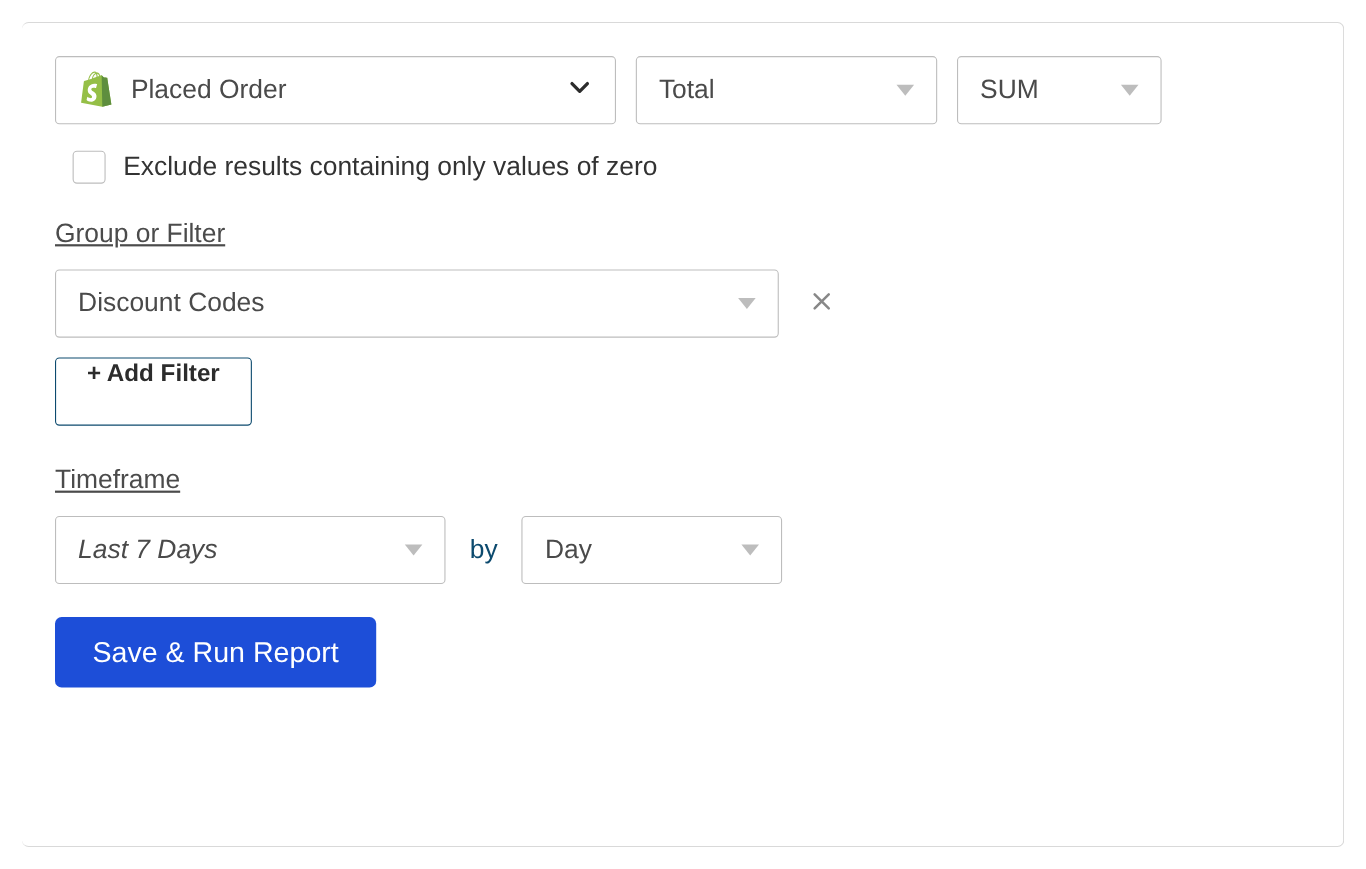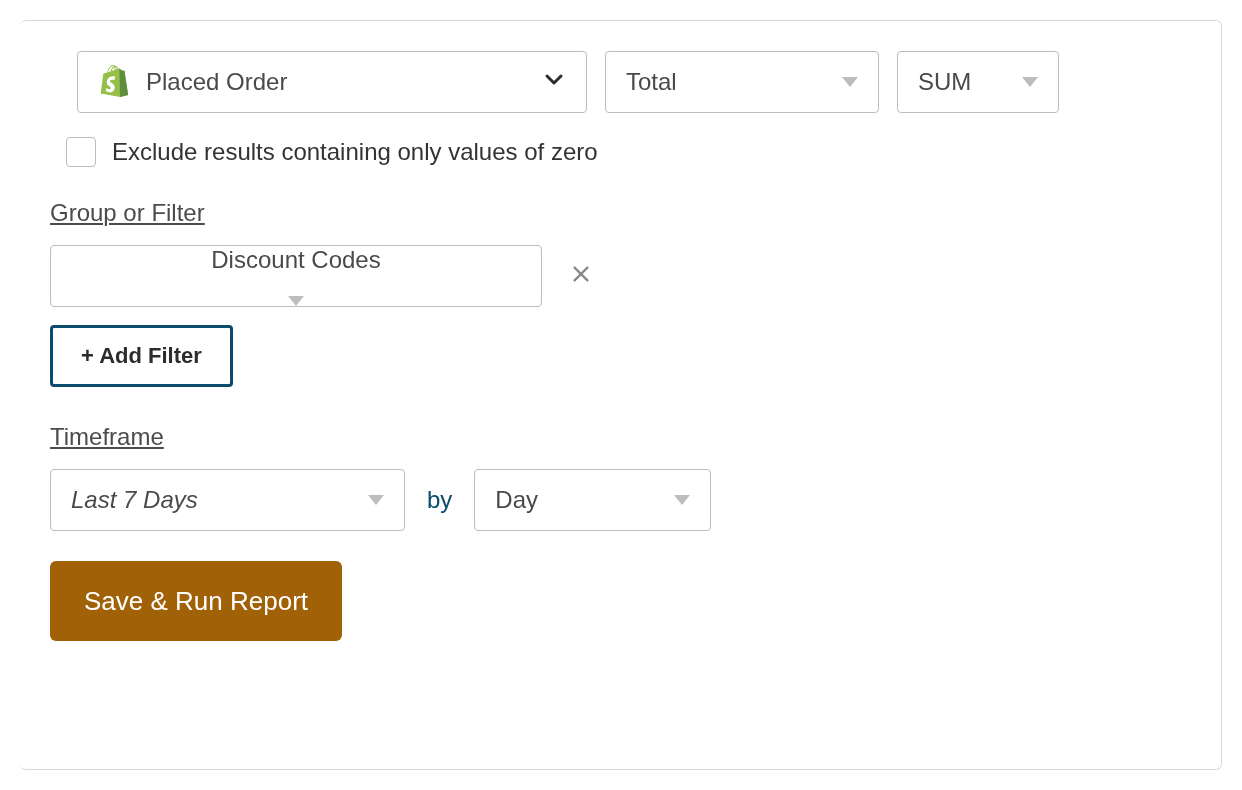--- a/index.html
+++ b/index.html
@@ -26,21 +26,20 @@
       font-size: 30px;
       font-weight: 500;
       color: #4b4b4b;
       margin-bottom: 24px;
     }
     .row {
       display: flex;
       align-items: center;
       gap: 18px;
       margin-bottom: 24px;
-      margin-left: 27px;
     }
     .select-box {
       display: flex;
       align-items: center;
       justify-content: space-between;
       border: 1px solid #bdbdbd;
       border-radius: 4px;
       background: #ffffff;
       height: 62px;
       padding: 0 20px 0 20px;
@@ -53,21 +52,21 @@
     }
     .select-metric .label {
       display: flex;
       align-items: center;
       gap: 16px;
     }
     .select-total {
       width: 274px;
     }
     .select-sum {
-      width: 162px;
+      width: 186px;
     }
     .big-chevron svg {
       width: 24px;
       height: 24px;
     }
     .small-caret {
       width: 0;
       height: 0;
       border-left: 8px solid transparent;
       border-right: 8px solid transparent;
@@ -99,34 +98,33 @@
       margin-bottom: 18px;
       text-decoration: underline;
     }
     .filter-row {
       display: flex;
       align-items: center;
       gap: 24px;
       margin-bottom: 18px;
     }
     .select-filter {
-      width: 492px;
-      flex-direction: column;
+      width: 658px;
     }
     .remove-x {
       font-size: 26px;
       color: #888;
       cursor: pointer;
       padding: 4px;
     }
     .add-filter-btn {
       display: inline-flex;
-      align-items: center;
+      align-items: flex-start;
       justify-content: center;
-      border: 3px solid #0c4a6e;
+      border: 1px solid #0c4a6e;
       border-radius: 4px;
       background: #ffffff;
       height: 62px;
       padding: 0 28px;
       font-size: 22px;
       font-weight: 700;
       color: #2c2c2c;
       cursor: pointer;
       margin-bottom: 36px;
     }
@@ -144,25 +142,25 @@
       width: 237px;
     }
     .by-text {
       font-size: 24px;
       color: #0c4a6e;
     }
     .primary-btn {
       display: inline-flex;
       align-items: center;
       justify-content: center;
-      background: #a16207;
+      background: #1d4ed8;
       color: #ffffff;
       border: none;
       border-radius: 6px;
-      height: 80px;
+      height: 64px;
       padding: 0 34px;
       font-size: 26px;
       font-weight: 500;
       cursor: pointer;
     }
     .shopify-icon {
       width: 32px;
       height: 36px;
       display: inline-block;
     }

